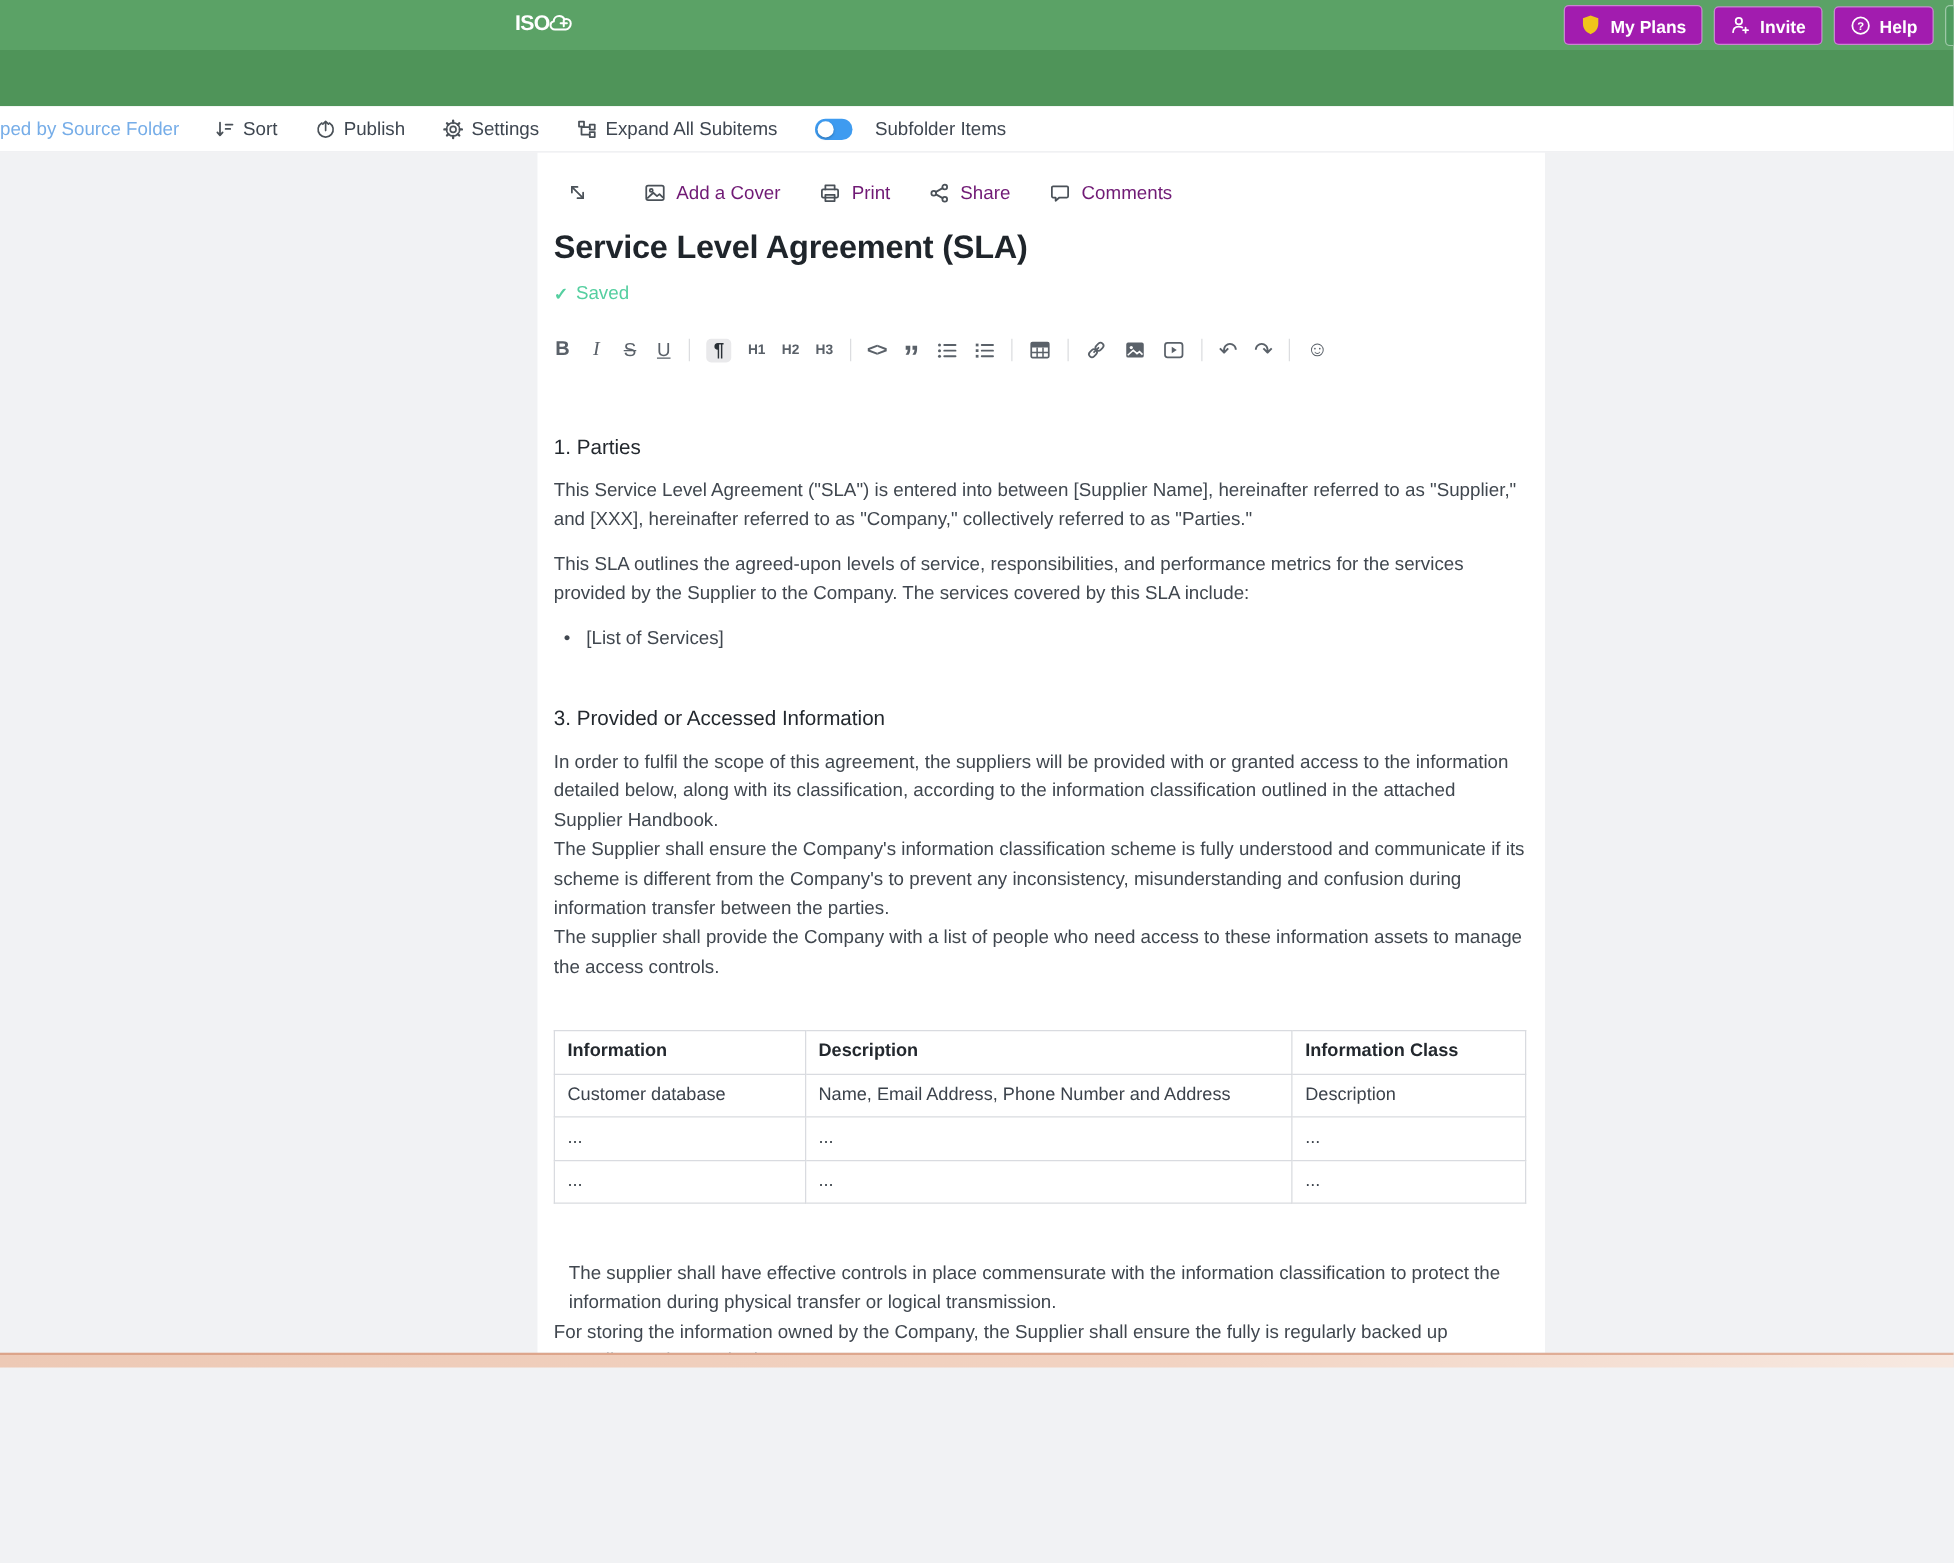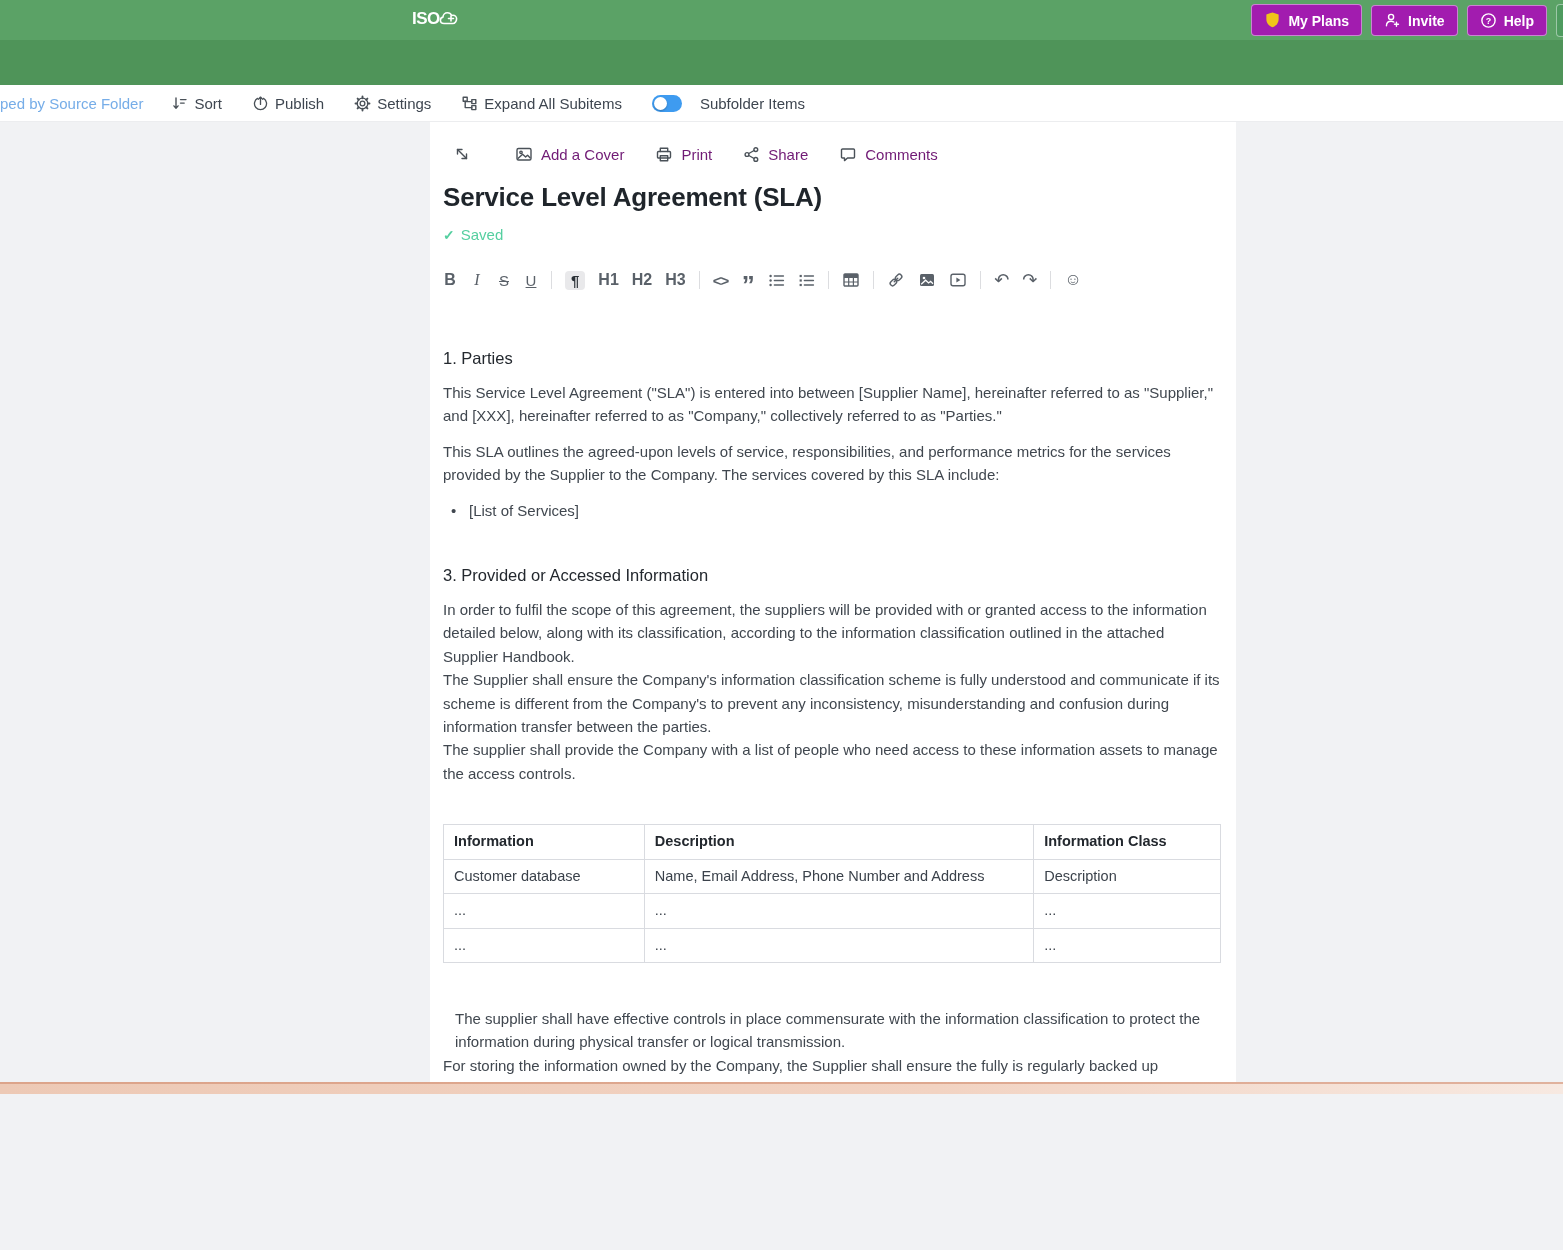--- a/index.html
+++ b/index.html
@@ -43,21 +43,21 @@
   .saved .check { font-size:14px; font-weight:bold; }
 
   
   .fmtbar { display:flex; align-items:center; gap:13px; margin-top:24px; color:#5A6169; font-size:15px; height:26px; }
   .fmt { cursor:pointer; display:flex; align-items:center; justify-content:center; min-width:14px; }
   .fmt-b { font-weight:bold; font-size:16px; }
   .fmt-i { font-family:"Liberation Serif", serif; font-style:italic; font-size:16px; }
   .fmt-s { text-decoration:line-through; font-size:15px; }
   .fmt-u { text-decoration:underline; font-size:15px; }
   .fmt-p { background:#E9E9EB; border-radius:4px; padding:1px 6px; color:#2A3036; font-size:15px; font-weight:bold; }
-  .fmt-h { font-size:16px; font-weight:bold; letter-spacing:0; }
+  .fmt-h { font-size:11px; font-weight:bold; letter-spacing:0; }
   .fmt-code { letter-spacing:-1px; font-size:15px; font-weight:bold; }
   .fmt-quote { font-size:26px; font-weight:bold; line-height:10px; transform:translateY(5px); }
   .fmt-undo { font-size:18px; }
   .fmt-emoji { font-size:17px; }
   .fmt-sep { width:1px; height:18px; background:#DCDDE0; }
 
   
   .doc-body { color:#40474F; font-size:15px; line-height:23.4px; }
   .sec-h { font-size:16.5px; font-weight:normal; color:#23282E; line-height:22px; }
   .mt-sec1 { margin-top:54px; }

